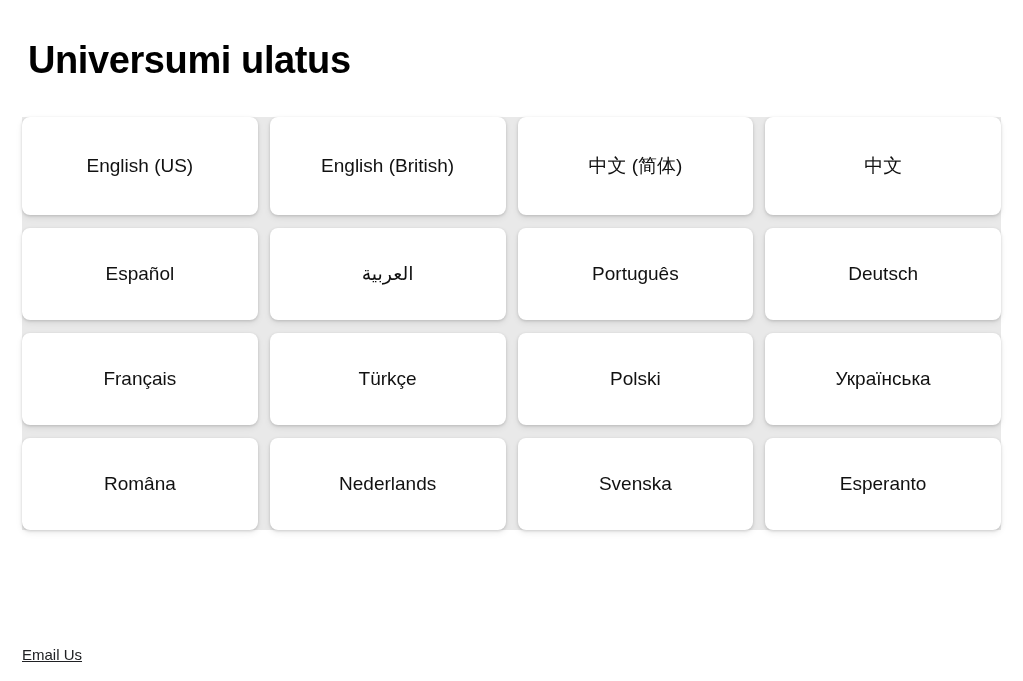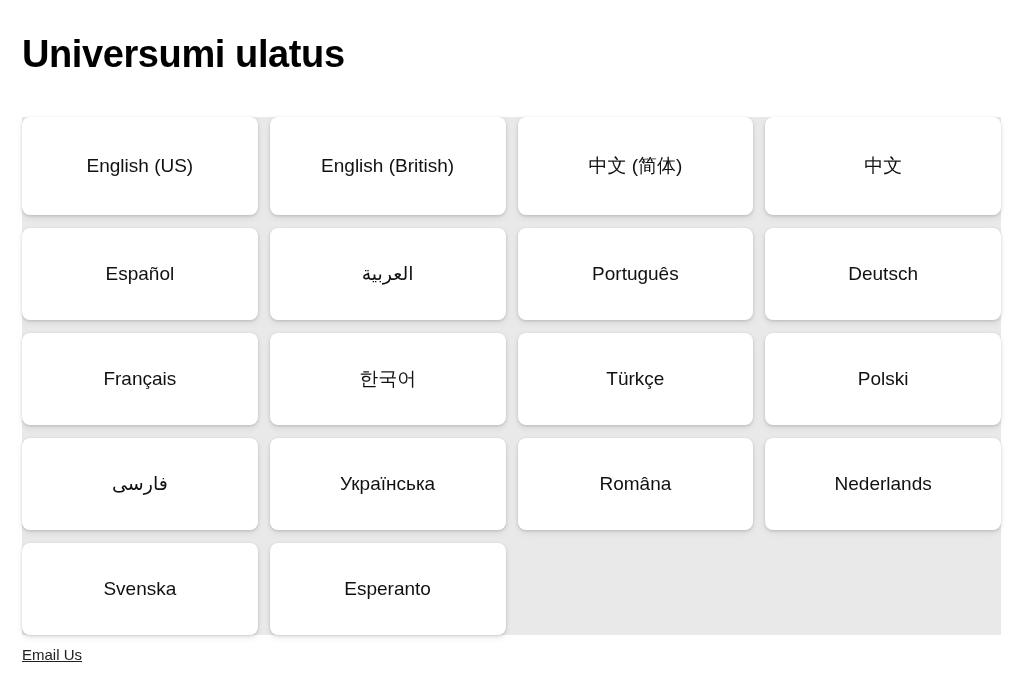--- a/index.html
+++ b/index.html
@@ -22,21 +22,21 @@
     height: 681px;
     box-sizing: border-box;
     background: #ffffff;
   }
 
   
   .page-title {
     position: absolute;
     left: 22px;
     top: 33px;
-    margin: 0;
+    margin: 6px;
     font-size: 38px;
     line-height: 1.15;
     font-weight: 700;
     letter-spacing: -0.4px;
     color: #000000;
     white-space: nowrap;
   }
 
   
   .lang-grid {
@@ -130,30 +130,24 @@
       <button class="lang-card">
         <span class="label">Português</span>
       </button>
       <button class="lang-card">
         <span class="label">Deutsch</span>
       </button>
       <button class="lang-card">
         <span class="label">Français</span>
       </button>
       <button class="lang-card">
-        <span class="label">한국어</span>
-      </button>
-      <button class="lang-card">
         <span class="label">Türkçe</span>
       </button>
       <button class="lang-card">
         <span class="label">Polski</span>
-      </button>
-      <button class="lang-card" dir="rtl">
-        <span class="label">فارسی</span>
       </button>
       <button class="lang-card">
         <span class="label">Українська</span>
       </button>
       <button class="lang-card">
         <span class="label">Româna</span>
       </button>
       <button class="lang-card">
         <span class="label">Nederlands</span>
       </button>

